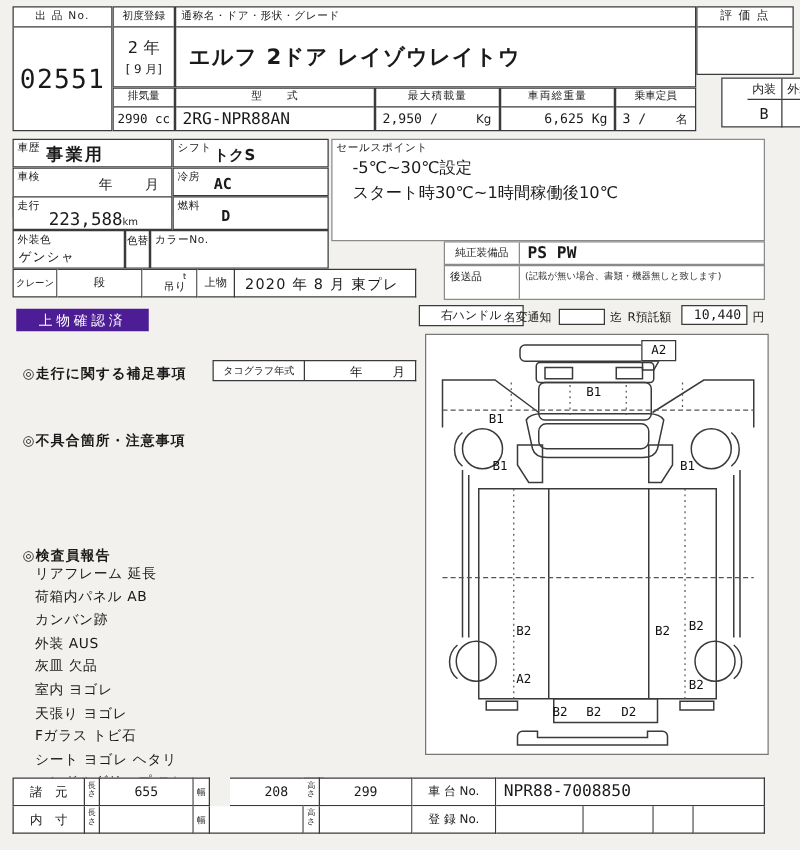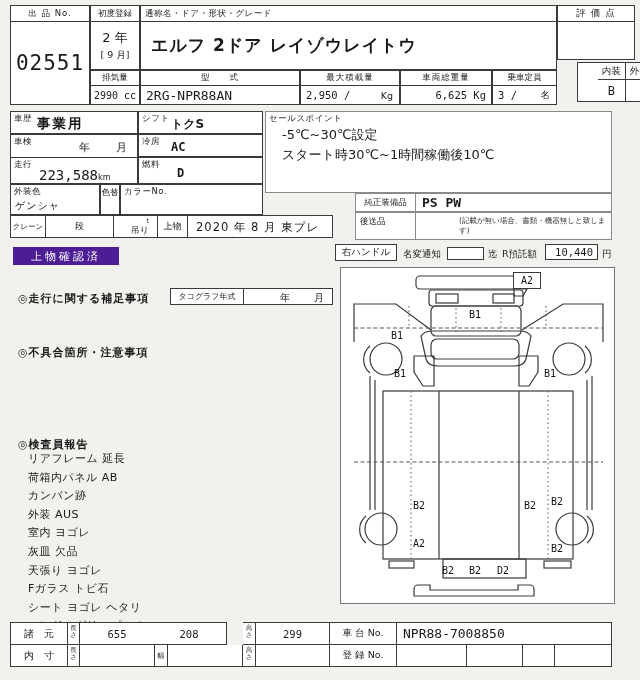--- a/index.html
+++ b/index.html
@@ -161,28 +161,28 @@
       <div>-5℃~30℃設定</div>
       <div>スタート時30℃~1時間稼働後10℃</div>
     </div>
   </div>
 
   <div class="box" style="left:355px;top:193px;width:257px;height:19px;border-color:#8a8a8a;display:flex;">
     <div class="cellmid" style="width:60px;border-right:1px solid #8a8a8a;box-sizing:border-box;font-size:8.5px;flex:none;">純正装備品</div>
     <div class="mono" style="font-size:13px;font-weight:600;padding:1px 0 0 6px;">PS PW</div>
   </div>
 
-  <div class="box" style="left:355px;top:212px;width:257px;height:28px;border-color:#8a8a8a;display:flex;gap:39px;">
+  <div class="box" style="left:355px;top:212px;width:257px;height:28px;border-color:#8a8a8a;display:flex;">
     <div style="width:60px;border-right:1px solid #8a8a8a;box-sizing:border-box;font-size:8.5px;flex:none;padding:3px 0 0 4px;">後送品</div>
     <div style="font-size:7.5px;color:#333;padding:3px 0 0 4px;">(記載が無い場合、書類・機器無しと致します)</div>
   </div>
 
   <div class="nob badge" style="left:13px;top:247px;width:106px;height:18px;">上物確認済</div>
 
-  <div class="box" style="left:335px;top:244px;width:62px;height:17px;">
+  <div class="box" style="left:335px;top:244px;width:84px;height:17px;">
     <div class="cellmid" style="height:100%;font-size:9.5px;">右ハンドル</div>
   </div>
   <div class="nob" style="left:403px;top:248px;font-size:9.5px;">名変通知</div>
   <div class="box" style="left:447px;top:247px;width:37px;height:13px;"></div>
   <div class="nob" style="left:488px;top:248px;font-size:9.5px;">迄</div>
   <div class="nob" style="left:502px;top:248px;font-size:9.5px;">R預託額</div>
   <div class="box" style="left:545px;top:244px;width:53px;height:16px;">
     <div class="mono" style="font-size:10.5px;text-align:right;padding:1px 4px 0 0;">10,440</div>
   </div>
   <div class="nob" style="left:602px;top:248px;font-size:9.5px;">円</div>
@@ -199,22 +199,22 @@
   </div>
 
   <div class="nob title" style="left:18px;top:345px;">◎不具合箇所・注意事項</div>
 
   <div class="nob title" style="left:18px;top:437px;">◎検査員報告</div>
   <div class="nob" style="left:28px;top:450px;width:300px;">
     <div class="rep">リアフレーム 延長</div>
     <div class="rep">荷箱内パネル AB</div>
     <div class="rep">カンバン跡</div>
     <div class="rep">外装 AUS</div>
+    <div class="rep">灰皿 欠品</div>
     <div class="rep">室内 ヨゴレ</div>
-    <div class="rep">灰皿 欠品</div>
     <div class="rep">天張り ヨゴレ</div>
     <div class="rep">Fガラス トビ石</div>
     <div class="rep">シート ヨゴレ ヘタリ</div>
     <div class="rep">ハンドルグリップ スレ</div>
   </div>
 
   <div class="box" style="left:340px;top:267px;width:275px;height:337px;border-color:#777;">
     <svg width="273" height="335" viewBox="0 0 273 335">
       <g fill="none" stroke="#3a3a3a" stroke-width="1.2">
 
@@ -285,21 +285,21 @@
     <div class="mk" style="left:210px;top:276px;">B2</div>
     <div class="mk" style="left:101px;top:298px;">B2</div>
     <div class="mk" style="left:128px;top:298px;">B2</div>
     <div class="mk" style="left:156px;top:298px;">D2</div>
   </div>
 
   <div class="box cellmid" style="left:10px;top:622px;width:58px;height:23px;font-size:10px;">諸　元</div>
   <div class="box vsmall" style="left:68px;top:622px;width:12px;height:23px;border-left:none;">長さ</div>
   <div class="box cellmid mono" style="left:80px;top:622px;width:75px;height:23px;border-left:none;font-size:10.5px;">655</div>
   <div class="box cellmid" style="left:155px;top:622px;width:13px;height:23px;border-left:none;font-size:7px;">幅</div>
-  <div class="box cellmid mono" style="left:152px;top:622px;width:75px;height:23px;border-left:none;font-size:10.5px;">208</div>
+  <div class="box cellmid mono" style="left:184px;top:622px;width:75px;height:23px;border-left:none;font-size:10.5px;">208</div>
   <div class="box vsmall" style="left:243px;top:622px;width:13px;height:23px;border-left:none;">高さ</div>
   <div class="box cellmid mono" style="left:256px;top:622px;width:74px;height:23px;border-left:none;font-size:10.5px;">299</div>
   <div class="box cellmid" style="left:330px;top:622px;width:67px;height:23px;border-left:none;font-size:9.5px;">車 台 No.</div>
   <div class="box mono" style="left:397px;top:622px;width:215px;height:23px;border-left:none;font-size:13px;padding:3px 0 0 6px;">NPR88-7008850</div>
 
   <div class="box cellmid" style="left:10px;top:645px;width:58px;height:22px;border-top:none;font-size:10px;">内　寸</div>
   <div class="box vsmall" style="left:68px;top:645px;width:12px;height:22px;border-top:none;border-left:none;">長さ</div>
   <div class="box" style="left:80px;top:645px;width:75px;height:22px;border-top:none;border-left:none;"></div>
   <div class="box cellmid" style="left:155px;top:645px;width:13px;height:22px;border-top:none;border-left:none;font-size:7px;">幅</div>
   <div class="box" style="left:168px;top:645px;width:75px;height:22px;border-top:none;border-left:none;"></div>

